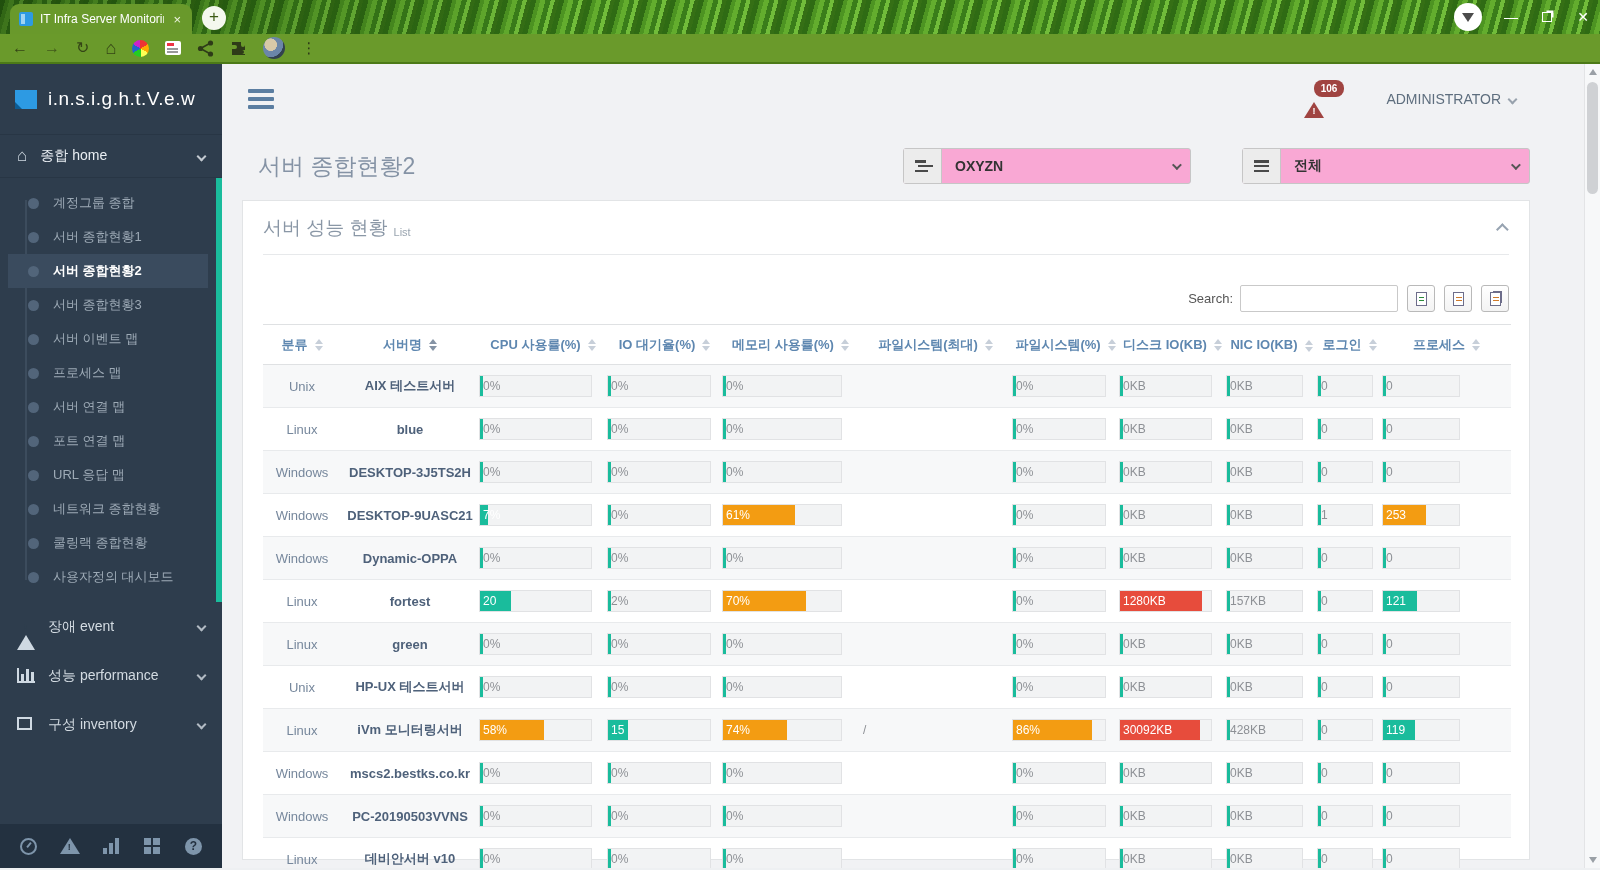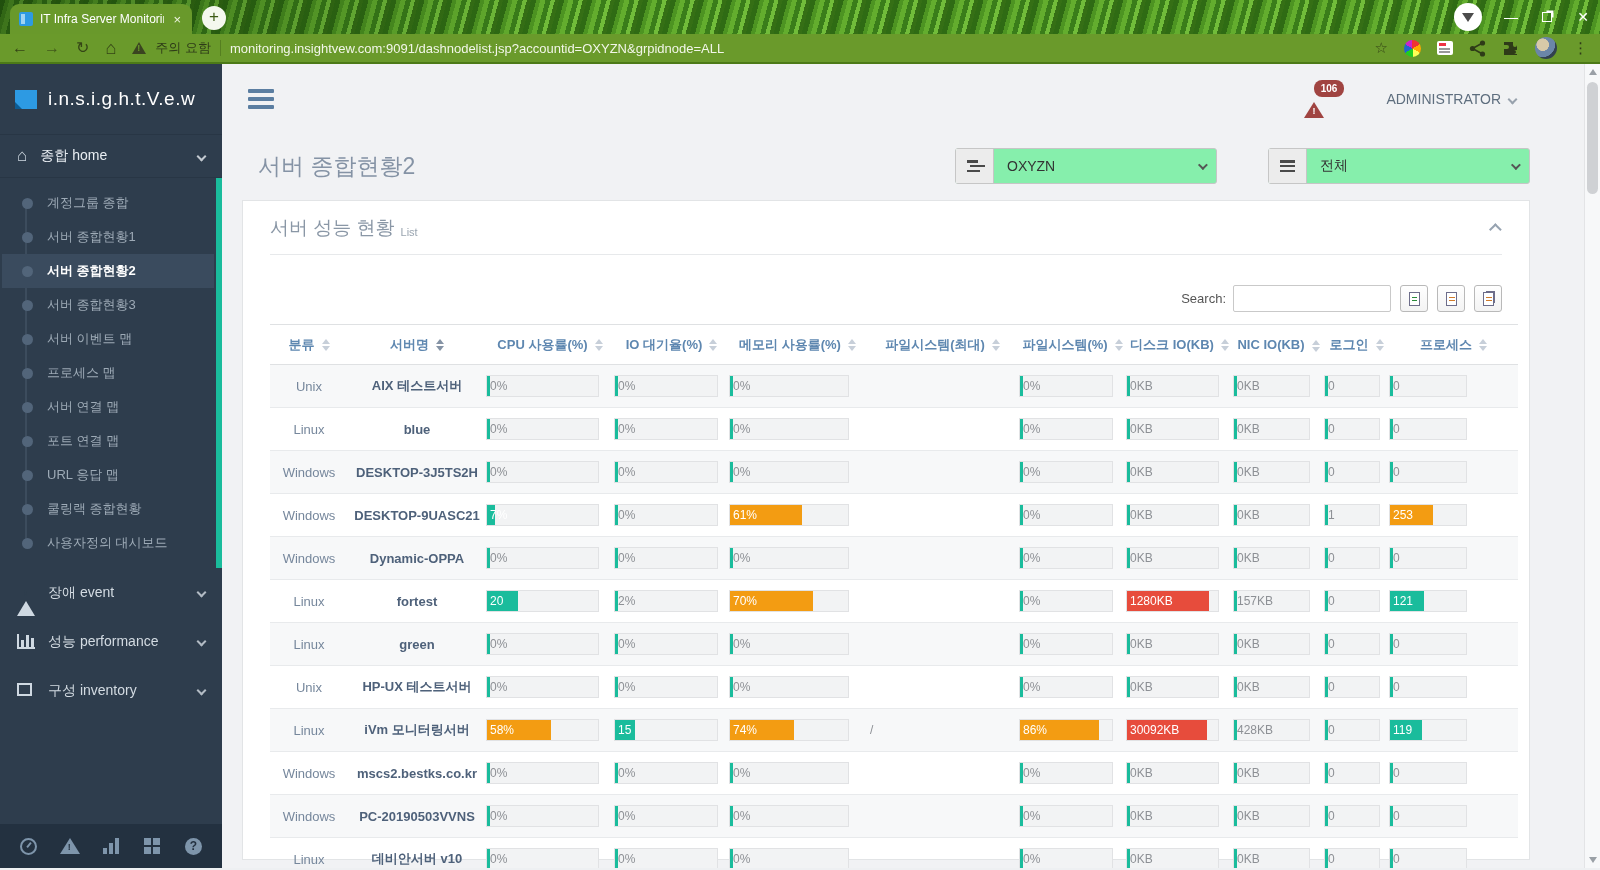--- a/index.html
+++ b/index.html
@@ -47,21 +47,21 @@
   .app{display:flex;height:804px;position:relative;}
 
   .sidebar{width:222px;background:#2e3d4d;flex:none;position:relative;overflow:hidden;}
   .logo{height:70px;display:flex;align-items:center;gap:11px;padding:0 15px;color:#fff;font-size:19px;letter-spacing:.5px;}
   .logo-icon{width:22px;height:19px;background:#2d9ae3;position:relative;flex:none;}
   .logo-icon::after{content:"";position:absolute;left:0;bottom:0;border-left:7px solid #0d5c94;border-top:7px solid transparent;}
   .nav-home{height:44px;display:flex;align-items:center;gap:13px;padding:0 17px;color:#e9eef3;font-size:14px;
     border-top:1px solid #283645;border-bottom:1px solid #283645;cursor:pointer;}
   .home-ic{font-size:17px;color:#cfd9e2;}
   .chev{width:7px;height:7px;border-right:2px solid currentColor;border-bottom:2px solid currentColor;transform:rotate(45deg);margin-left:auto;opacity:.8;flex:none;}
-  .submenu{list-style:none;position:relative;border-right:6px solid #1abc9c;padding:8px 2px;}
+  .submenu{list-style:none;position:relative;border-right:6px solid #1abc9c;padding:8px 8px;}
   .submenu::before{content:"";position:absolute;left:25px;top:22px;bottom:22px;width:2px;background:#3c4c5d;}
   .submenu li{height:34px;display:flex;align-items:center;padding-left:45px;font-size:13px;color:#9daab6;cursor:pointer;position:relative;}
   .submenu li::before{content:"";position:absolute;left:20px;top:12px;width:11px;height:11px;border-radius:50%;background:#52657a;}
   .submenu li.active{background:#3a4b5e;color:#fff;font-weight:bold;}
   .side-section{height:49px;display:flex;align-items:center;gap:13px;padding:0 17px;color:#d3dbe2;font-size:14px;cursor:pointer;}
   .sec-ic{width:18px;height:16px;position:relative;flex:none;}
   .tri-alert{width:0;height:0;border-left:9px solid transparent;border-right:9px solid transparent;border-bottom:15px solid #cfd9e2;position:relative;}
   .tri-alert::after{content:"!";position:absolute;left:-2px;top:3px;font-size:9px;font-weight:bold;color:#2e3d4d;}
   .bars-ic{display:flex;align-items:flex-end;gap:2px;height:15px;border-left:2px solid #cfd9e2;border-bottom:2px solid #cfd9e2;padding:0 1px 0 2px;}
   .bars-ic i{width:3px;background:#cfd9e2;display:block;}
@@ -90,31 +90,31 @@
     padding:3px 7px;border-radius:8px;}
   .notif-tri{position:absolute;left:2px;bottom:0;width:0;height:0;border-left:10px solid transparent;border-right:10px solid transparent;border-bottom:16px solid #a04441;}
   .notif-tri::after{content:"!";position:absolute;left:-2px;top:4px;color:#fff;font-size:9px;font-weight:bold;}
   .admin{display:flex;align-items:center;gap:8px;color:#5e6e7e;font-size:14px;cursor:pointer;margin-left:18px;}
   .admin .chev{opacity:.6;}
 
   .content{padding:6px 0 0 0;}
   .content-head{display:flex;align-items:center;margin:8px 70px 0 36px;}
   .page-title{font-size:23px;font-weight:normal;color:#8593a5;}
   .selects{margin-left:auto;display:flex;gap:51px;}
-  .select{width:262px;height:36px;background:#86efac;border:1px solid #c6c6c6;border-radius:3px;display:flex;align-items:center;cursor:pointer;}
+  .select{width:288px;height:36px;background:#f9a8d4;border:1px solid #c6c6c6;border-radius:3px;display:flex;align-items:center;cursor:pointer;font-weight:bold;}
   .sel-addon{width:38px;height:100%;background:#ececec;border-right:1px solid #c6c6c6;display:flex;align-items:center;justify-content:center;flex:none;}
   .tree-ic{width:15px;height:12px;display:flex;flex-direction:column;justify-content:space-between;}
   .tree-ic i{height:2.5px;background:#4a4a4a;display:block;}
   .tree-ic i:nth-child(1){width:70%;} .tree-ic i:nth-child(2){width:100%;margin-left:20%;} .tree-ic i:nth-child(3){width:85%;}
   .list-ic{width:15px;height:12px;display:flex;flex-direction:column;justify-content:space-between;}
   .list-ic i{height:2.5px;background:#4a4a4a;display:block;box-shadow:-4px 0 0 #4a4a4a;margin-left:4px;}
   .sel-val{flex:1;padding-left:13px;font-size:14px;color:#333;}
   .sel-caret{margin-right:11px;width:7px;height:7px;border-right:2px solid #555;border-bottom:2px solid #555;transform:rotate(45deg) translateY(-2px);}
 
-  .panel{margin:16px 70px 0 20px;background:#fff;border:1px solid #e2e4e6;padding:0 27px;height:660px;}
+  .panel{margin:16px 70px 0 20px;background:#fff;border:1px solid #e2e4e6;padding:0 20px;height:660px;}
   .panel-head{height:54px;display:flex;align-items:center;border-bottom:1px solid #e7e9eb;}
   .panel-title{font-size:19px;color:#8a97a6;font-weight:normal;}
   .panel-sub{font-size:11px;color:#9aa5b0;margin:8px 0 0 6px;}
   .collapse{margin-left:auto;width:9px;height:9px;border-left:2px solid #97a3b1;border-top:2px solid #97a3b1;transform:rotate(45deg) translateY(3px);cursor:pointer;}
 
   .search-row{display:flex;justify-content:flex-end;align-items:center;margin:30px 0 12px;gap:7px;}
   .search-label{font-size:13px;color:#555;}
   .search-input{width:158px;height:27px;border:1px solid #c9c9c9;border-radius:2px;outline:none;padding:0 6px;font-size:13px;}
   .exp-btn{width:28px;height:27px;border:1px solid #b9b9b9;border-radius:3px;background:linear-gradient(#fff,#f3f3f3);
     display:flex;align-items:center;justify-content:center;margin-left:2px;cursor:pointer;}
@@ -170,27 +170,20 @@
     <span class="wc"><span class="wc-max" style="display:inline-block"></span></span>
     <span class="wc">✕</span>
   </div>
 </div>
 
 <div class="toolbar">
   <span class="nav-ic">←</span>
   <span class="nav-ic" style="opacity:.75">→</span>
   <span class="nav-ic">↻</span>
   <span class="nav-ic" style="font-size:18px">⌂</span>
-  <div class="addr">
-    <span class="warn-tri"></span>
-    <span>주의 요함</span>
-    <span class="addr-sep"></span>
-    <span class="url">monitoring.insightvew.com:9091/dashnodelist.jsp?accountid=OXYZN&amp;grpidnode=ALL</span>
-    <span class="star">☆</span>
-  </div>
   <div class="tb-icons">
     <span class="wheel"></span>
     <span class="notecard"></span>
     <svg class="share-ic" viewBox="0 0 17 17">
       <circle cx="13.5" cy="3" r="2.6" fill="#2e3b18"></circle>
         <circle cx="3.5" cy="8.5" r="2.6" fill="#2e3b18"></circle>
         <circle cx="13.5" cy="14" r="2.6" fill="#2e3b18"></circle>
       <path d="M3.5 8.5 L13.5 3 M3.5 8.5 L13.5 14" stroke="#2e3b18" stroke-width="1.6" fill="none"></path>
     </svg>
     <svg class="puzzle-ic" viewBox="0 0 17 17">
@@ -215,20 +208,21 @@
     <ul class="submenu">
         <li>계정그룹 종합</li>
         <li>서버 종합현황1</li>
         <li class="active">서버 종합현황2</li>
         <li>서버 종합현황3</li>
         <li>서버 이벤트 맵</li>
         <li>프로세스 맵</li>
         <li>서버 연결 맵</li>
         <li>포트 연결 맵</li>
         <li>URL 응답 맵</li>
+        <li>네트워크 종합현황</li>
         <li>쿨링랙 종합현황</li>
         <li>사용자정의 대시보드</li>
       </ul>
 
     <div class="side-section">
       <span class="sec-ic"><span class="tri-alert"></span></span>
       <span>장애 event</span>
       <span class="chev"></span>
     </div>
     <div class="side-section">

